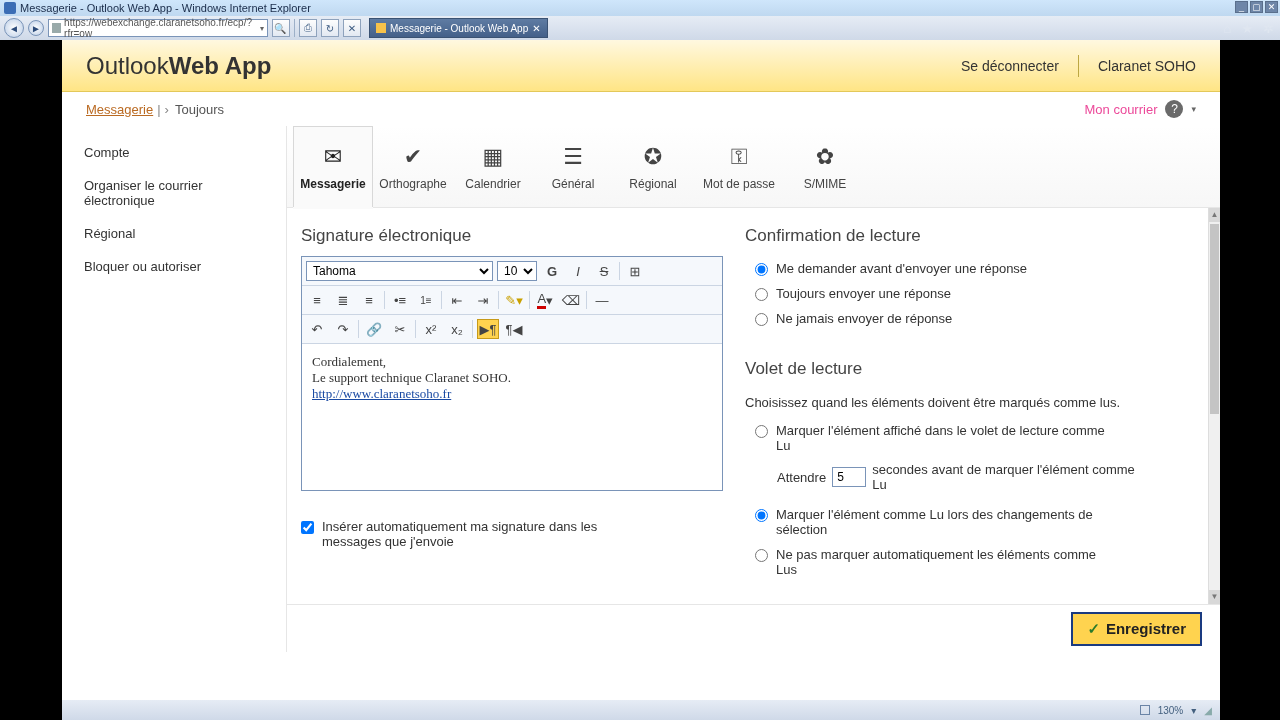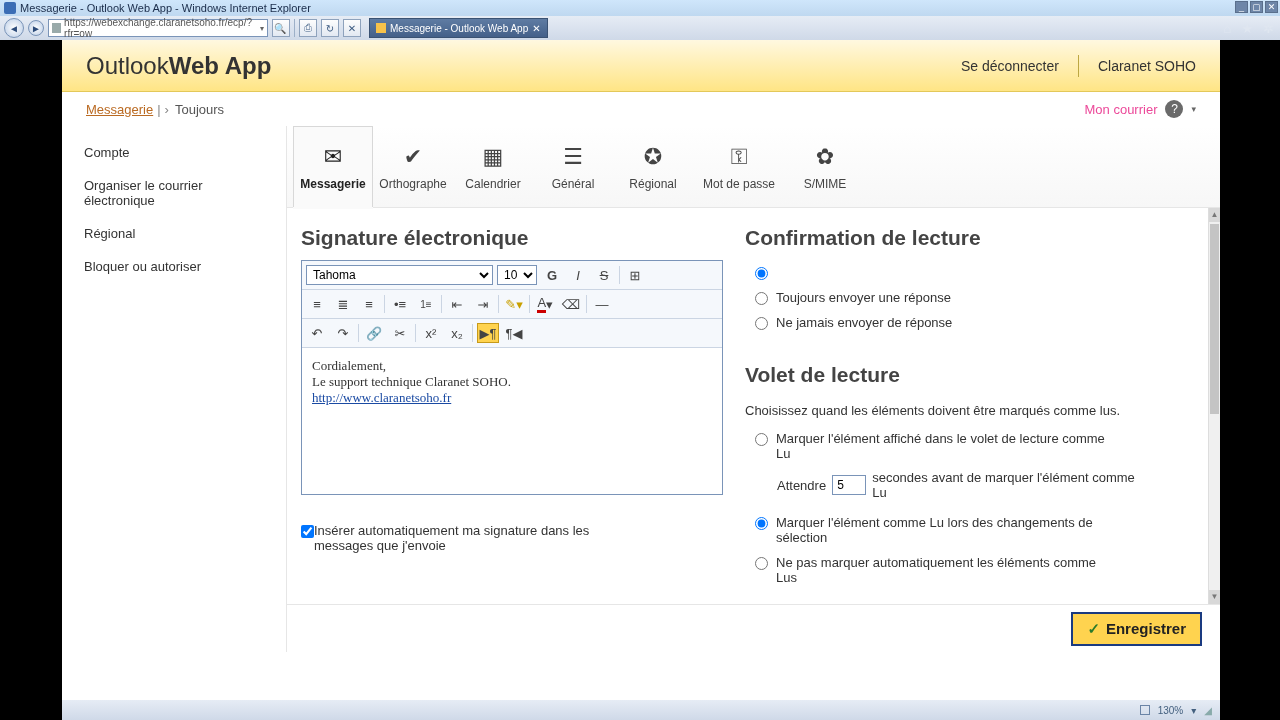--- a/index.html
+++ b/index.html
@@ -39,29 +39,29 @@
 .tab { width: 80px; display: flex; flex-direction: column; align-items: center; justify-content: center; gap: 6px; font-size: 12px; color: #444; cursor: pointer; border: 1px solid transparent; border-bottom:none;}
 .tab.active { background: #fafafa; border-color: #d8d8d8; box-shadow: 0 2px 0 #fafafa; z-index:1; color:#222; }
 .tab .ticon { width: 36px; height: 28px; display:flex;align-items:center;justify-content:center;font-size:22px;}
 .panes { flex:1; display:flex; overflow:hidden; position:relative;}
 .pane-left { width: 450px; padding: 18px 14px 10px 14px; overflow-y:auto;}
 .pane-right { flex:1; padding: 18px 16px 10px 8px; overflow-y:auto; position:relative;}
 .sb { width:12px; background:#f0f0f0; border-left:1px solid #ddd; position:relative;}
 .sb .up,.sb .dn{height:14px;background:#d8d8d8;font-size:8px;text-align:center;line-height:14px;color:#777;}
 .sb .dn{position:absolute;bottom:0;left:0;right:0;}
 .sb .th{position:absolute;left:1px;right:1px;top:16px;height:190px;background:#c4c4c4;}
-h3.sec { font-size: 21px; font-weight: bold; color: #444; margin-bottom: 10px; }
+h3.sec { font-size: 17px; font-weight: normal; color: #444; margin-bottom: 10px; }
 .editor-frame { border: 1px solid #7a94b8; }
 .toolbar-row { display: flex; align-items: center; gap: 4px; padding: 4px; border-bottom: 1px solid #cbd5e3; background: #f5f8fc; flex-wrap: nowrap;}
 .sel { height: 20px; border: 1px solid #7a94b8; background: #fff; font-size: 12px; padding: 0 2px; }
 .tbtn { width: 22px; height: 20px; border: 1px solid transparent; display:flex;align-items:center;justify-content:center; font-size:13px; color:#444; cursor:pointer;}
 .tbtn.hl { background:#ffd34f; border-color:#c79a1a;}
 .editor-area { min-height: 146px; padding: 10px; font-family: Tahoma; font-size: 13px; background:#fff;}
 .editor-area a { color: #1a4aa3; text-decoration: underline; }
-.chk-row { display: flex; align-items: flex-start; gap: 0; margin-top: 28px; font-size: 13px; }
+.chk-row { display: flex; align-items: flex-start; gap: 8px; margin-top: 28px; font-size: 13px; }
 .chk-row input { margin-top: 2px; }
 .radio-group { margin: 8px 0 10px 10px; }
 .radio-row { display: flex; align-items: flex-start; gap: 8px; padding: 5px 0; font-size: 13px; }
 .radio-row input { margin-top: 2px; }
 .indent { margin-left: 22px; display:flex; align-items:center; gap:6px; font-size:13px; padding: 4px 0 10px 0;}
 .numin { width: 34px; height: 20px; border: 1px solid #7a94b8; text-align:left; padding: 0 4px; font-size:12px;}
 .desc { font-size: 13px; color: #333; margin-bottom: 4px; }
 .savebar { height: 48px; border-top: 1px solid #e6e6e6; display: flex; align-items: center; justify-content: flex-end; padding: 0 18px; background:#fff;}
 .save-btn { background: #ffd34f; border: 2px solid #1a3a80; padding: 6px 14px; font-size: 15px; font-weight: bold; color: #222; display:flex; align-items:center; gap:6px; cursor:pointer;}
 .save-btn .chk { color: #2a7a2a; font-size: 15px;}
@@ -229,20 +229,21 @@
           </label>
 
 
         </div>
 
         <div class="pane-right">
           <h3 class="sec">Confirmation de lecture</h3>
           <div class="radio-group">
             <label class="radio-row">
                 <input type="radio" name="rr" checked="" style="">
+                <span>Me demander avant d'envoyer une réponse</span>
               </label>
             <label class="radio-row">
                 <input type="radio" name="rr" style="">
                 <span>Toujours envoyer une réponse</span>
               </label>
             <label class="radio-row">
                 <input type="radio" name="rr" style="">
                 <span>Ne jamais envoyer de réponse</span>
               </label>
           </div>

